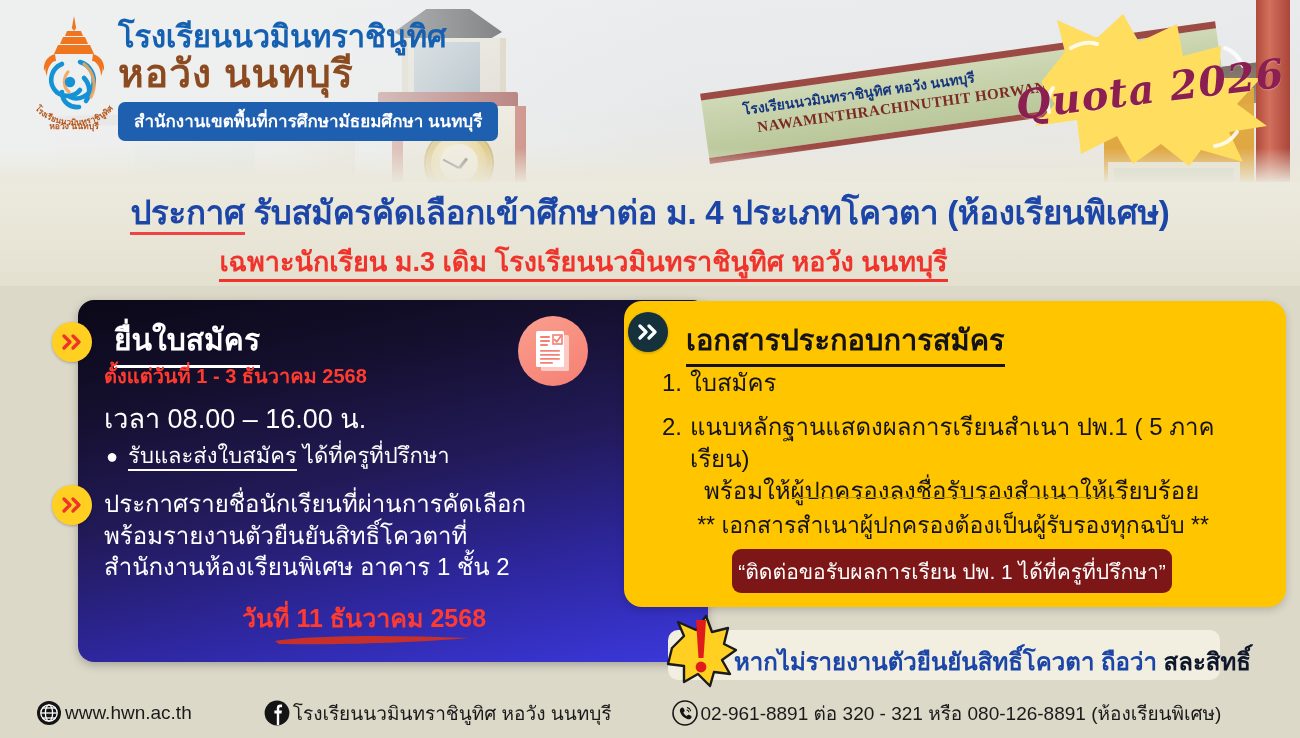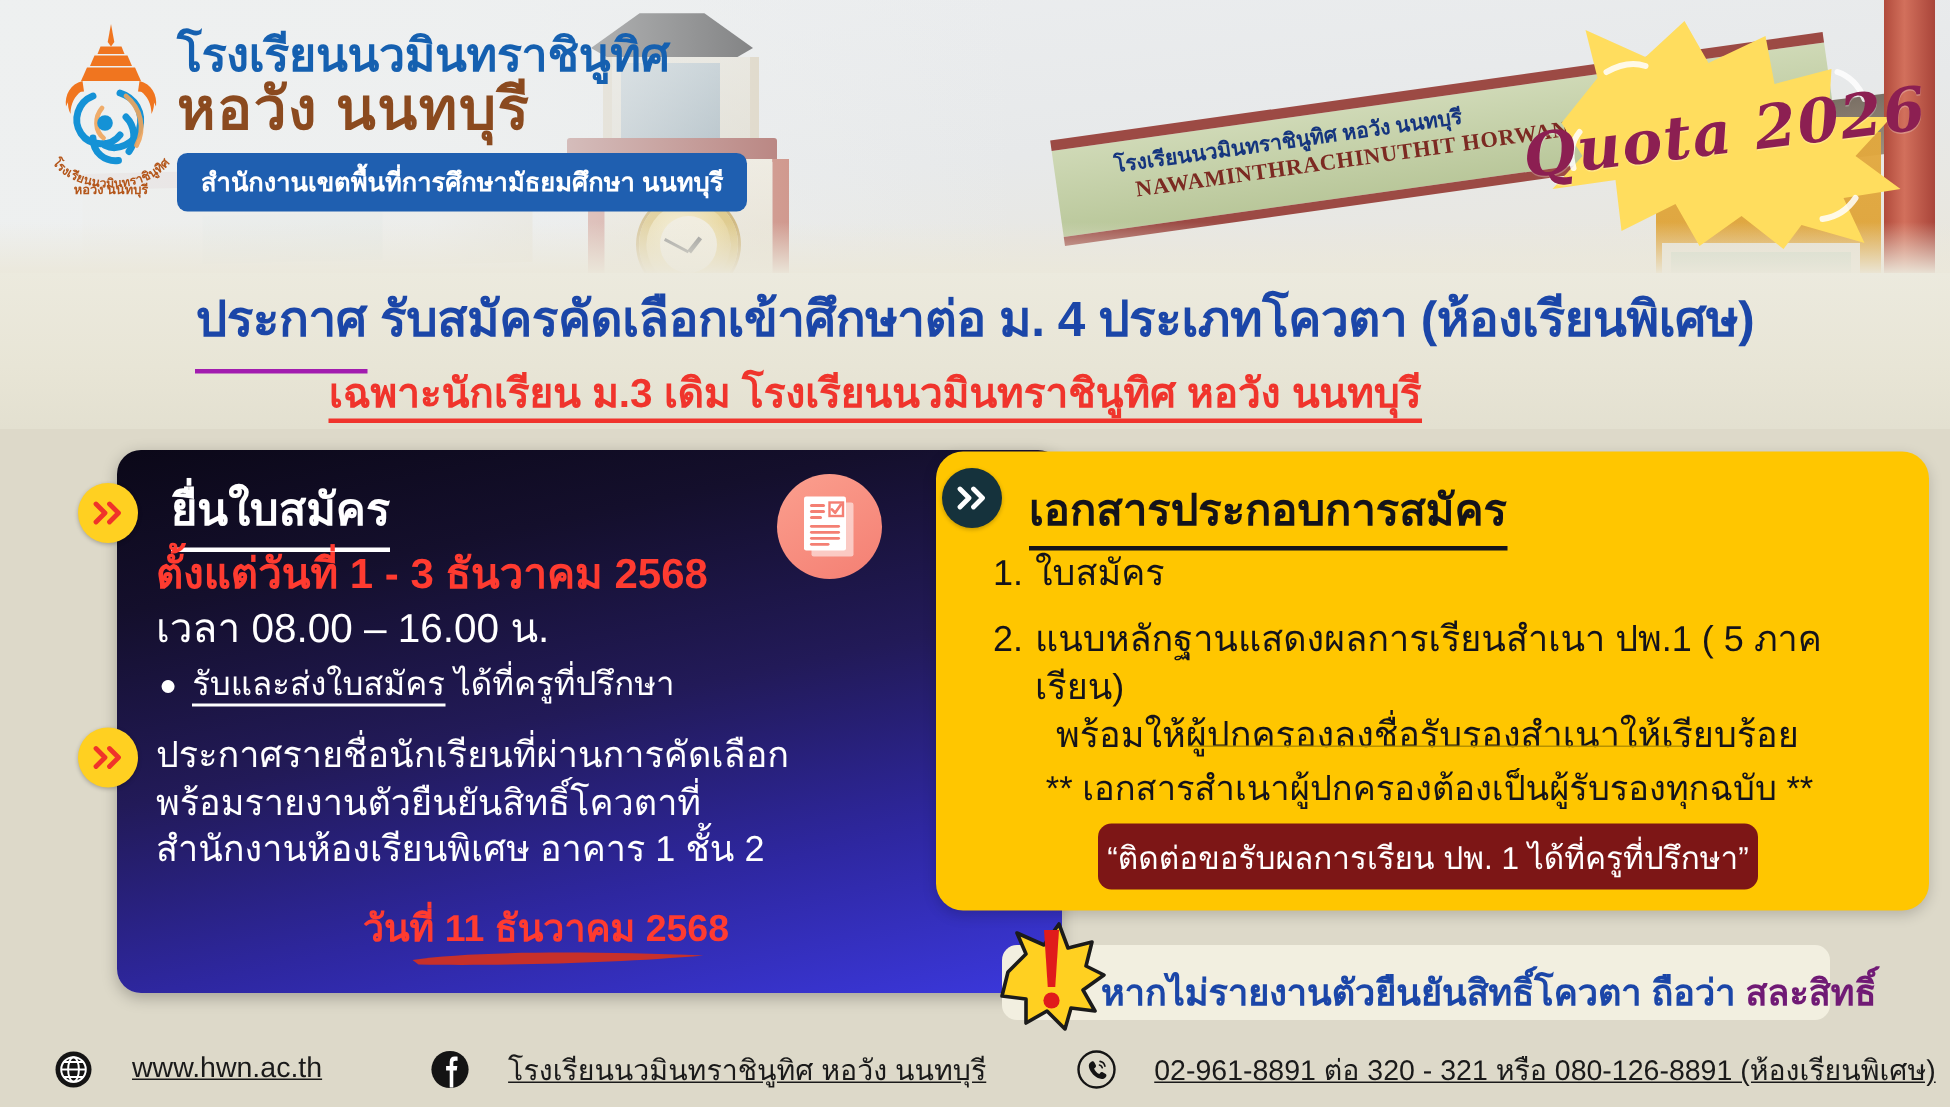--- a/index.html
+++ b/index.html
@@ -159,21 +159,21 @@
     position:absolute;left:0;top:182px;width:1300px;height:104px;
     background:linear-gradient(180deg,#eceade 0%,#e8e5d6 60%,#e3e0d0 100%);
     overflow:hidden;
   }
   .headline{
     position:absolute;left:0;top:186px;width:1300px;text-align:center;
     font-size:33px;font-weight:bold;color:#1b46a8;white-space:nowrap;
     letter-spacing:-.3px;
   }
   .headline .u{
-    color:#1b46a8;border-bottom:3px solid #a21caf;padding-bottom:15px;
+    color:#1b46a8;border-bottom:3px solid #ef4444;padding-bottom:1px;
   }
   .subheadline{
     position:absolute;left:0;top:240px;width:1167px;text-align:center;
     font-size:27px;font-weight:bold;color:#f0342c;white-space:nowrap;
   }
   .subheadline span{border-bottom:3px solid #f0342c;padding-bottom:2px;}
 
   
   .panel-left{
     position:absolute;left:78px;top:300px;width:582px;height:362px;
@@ -183,21 +183,21 @@
     color:#ffffff;
     padding-left:48px;
   }
   .pl-title{
     position:absolute;left:36px;top:16px;
     font-size:30px;font-weight:bold;color:#ffffff;
     border-bottom:3px solid #ffffff;padding-bottom:2px;
   }
   .pl-date{
     position:absolute;left:26px;top:60px;
-    font-size:28px;font-weight:bold;color:#ff3b30;white-space:nowrap;
+    font-size:20px;font-weight:bold;color:#ff3b30;white-space:nowrap;
   }
   .pl-time{
     position:absolute;left:26px;top:97px;
     font-size:27px;color:#ffffff;white-space:nowrap;
   }
   .pl-bullet{
     position:absolute;left:28px;top:138px;width:480px;
     font-size:22px;color:#ffffff;white-space:nowrap;
     display:flex;align-items:baseline;gap:10px;
   }
@@ -277,30 +277,30 @@
     background:#f2efe0;border-radius:10px;
     display:flex;align-items:center;
   }
   .warn-icon{
     position:absolute;left:660px;top:612px;width:78px;height:76px;
   }
   .warn-text{
     position:absolute;left:734px;top:642px;
     font-size:24px;font-weight:bold;color:#1b46a8;white-space:nowrap;
   }
-  .warn-text .red{color:#701a75;}
+  .warn-text .red{color:#0f172a;}
 
   
   .footer{
     position:absolute;left:0;top:688px;width:1300px;height:50px;
     background:#ddd9c9;
     display:flex;align-items:center;
     font-size:19px;color:#1a1a1a;
   }
-  .f-item{display:flex;align-items:center;gap:26px;white-space:nowrap;text-decoration:underline;}
+  .f-item{display:flex;align-items:center;gap:3px;white-space:nowrap;}
   .f-web{margin-left:36px;}
   .f-fb{margin-left:72px;}
   .f-tel{margin-left:60px;}
   .f-icon{flex:0 0 auto;display:flex;align-items:center;justify-content:center;}
 
   .nowrap{white-space:nowrap;}
 </style>
 </head>
 <body>
 

